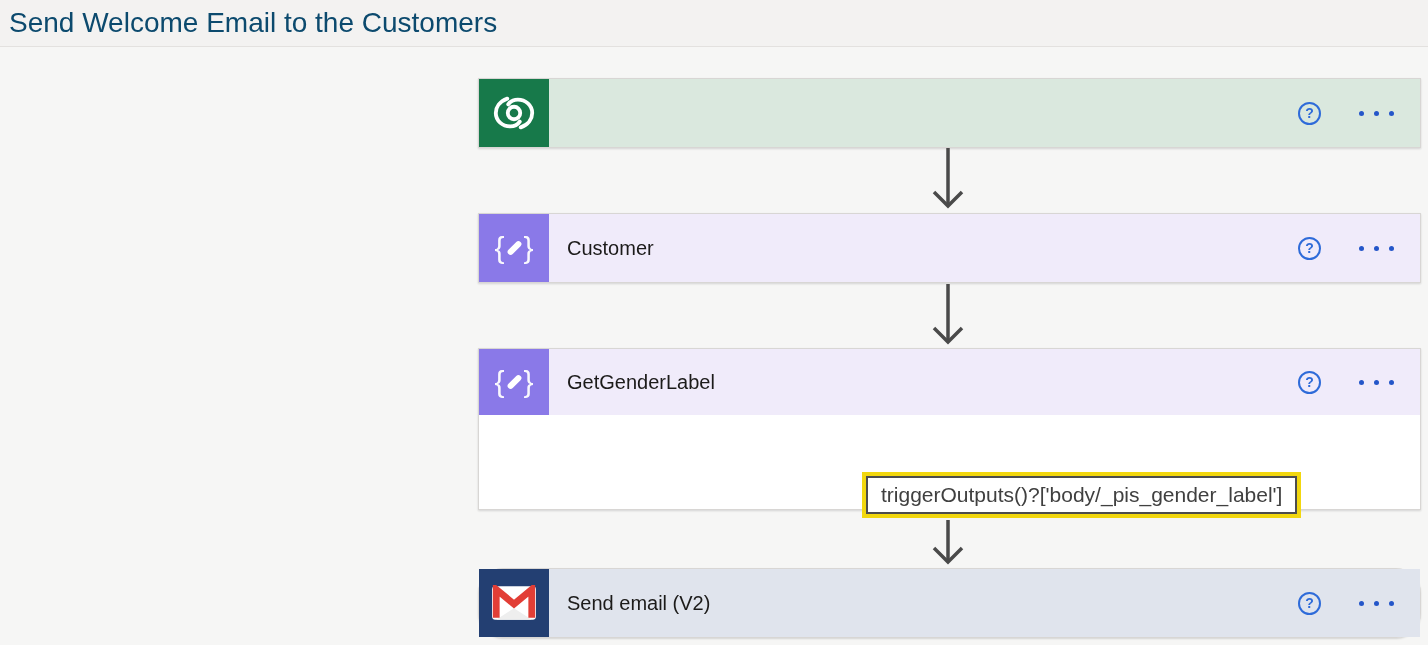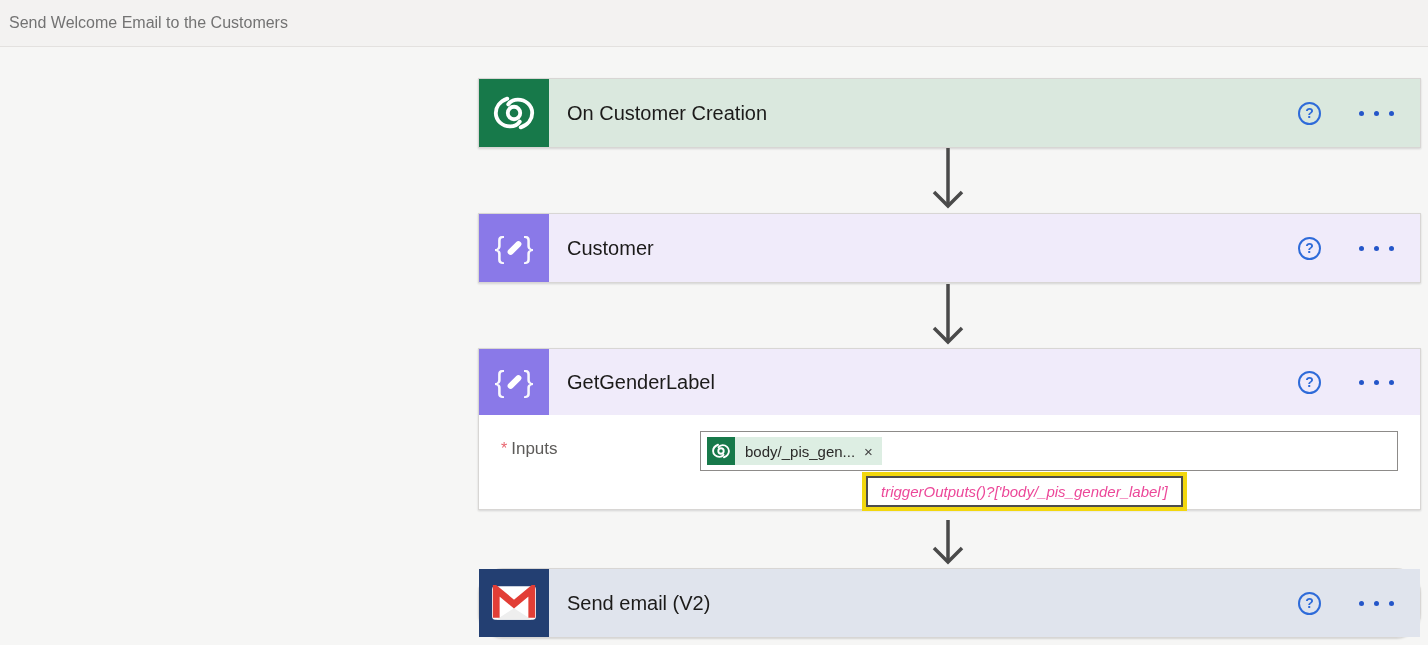--- a/index.html
+++ b/index.html
@@ -5,21 +5,21 @@
   * { margin:0; padding:0; box-sizing:border-box; }
   html,body { width:1428px; height:645px; overflow:hidden; }
   body { font-family:"Liberation Sans", sans-serif; background:#f6f6f5; position:relative; }
 
   
   .titlebar {
     position:absolute; top:0; left:0; width:1428px; height:47px;
     background:#f3f2f1; border-bottom:1px solid #e3e1df;
     display:flex; align-items:center; padding-left:9px;
   }
-  .titlebar-text { font-size:16px; color:#737373; }
+  .titlebar-text { font-size:28px; color:#0c4a6e; }
 
   
   .card {
     position:absolute; left:478px; width:943px;
     border:1px solid #d8d6d4; box-shadow:0 1px 2px rgba(0,0,0,.14);
     background:#fff;
   }
   .card-header { display:flex; align-items:stretch; }
   .icon-tile { width:70px; flex:0 0 70px; display:flex; align-items:center; justify-content:center; }
   .hdr-body { flex:1; display:flex; align-items:center; padding-left:18px; }
@@ -76,21 +76,21 @@
   .chip-text { font-size:15px; color:#2b2a29; padding:0 6px 0 10px; }
   .chip-x { font-size:15px; color:#444; padding:0 9px 0 3px; cursor:pointer; }
 
   
   .tooltip {
     position:absolute; left:862px; top:472px; z-index:20;
     border:4px solid #f2d70e; background:#f2d70e;
   }
   .tooltip-inner {
     border:2px solid #4d4d4d; background:#fff;
-    padding:5px 13px; font-size:15px; color:#ec4899; white-space:nowrap;font-style:italic;
+    padding:5px 13px; font-size:21px; color:#404040; white-space:nowrap;
   }
 
   
   .arrow { position:absolute; left:926px; }
   .arrow svg { display:block; }
 </style>
 </head>
 <body>
 
 <div class="titlebar">
@@ -100,21 +100,20 @@
 <div class="card card-trigger">
   <div class="card-header">
     <div class="icon-tile">
       <svg width="46" height="46" viewBox="0 0 48 48" fill="none" stroke="#fff" stroke-width="4" stroke-linecap="round">
         <path d="M17 9 C 9 12 5 18 5 24 c0 8 7 14 15 14 4 0 8-2 10-5"></path>
         <path d="M31 39 C 39 36 43 30 43 24 c0-8-7-14-15-14-4 0-8 2-10 5"></path>
         <circle cx="24" cy="24" r="6.5"></circle>
       </svg>
     </div>
     <div class="hdr-body">
-      <span class="card-title">On Customer Creation</span>
       <div class="hdr-right">
         <div class="help-circle">
             <span>?</span>
           </div>
         <div class="ellipsis">
             <i></i>
             <i></i>
             <i></i>
           </div>
       </div>
@@ -177,38 +176,20 @@
             <span>?</span>
           </div>
         <div class="ellipsis">
             <i></i>
             <i></i>
             <i></i>
           </div>
       </div>
     </div>
   </div>
-  <div class="card-body">
-    <div class="inputs-label">
-      <span class="req-star">*</span><span>Inputs</span>
-    </div>
-    <div class="input-box">
-      <div class="token-chip">
-        <div class="chip-icon">
-          <svg width="20" height="20" viewBox="0 0 48 48" fill="none" stroke="#fff" stroke-width="4.5" stroke-linecap="round">
-            <path d="M17 9 C 9 12 5 18 5 24 c0 8 7 14 15 14 4 0 8-2 10-5"></path>
-            <path d="M31 39 C 39 36 43 30 43 24 c0-8-7-14-15-14-4 0-8 2-10 5"></path>
-            <circle cx="24" cy="24" r="6.5"></circle>
-          </svg>
-        </div>
-        <span class="chip-text">body/_pis_gen...</span>
-        <span class="chip-x">×</span>
-      </div>
-    </div>
-  </div>
 </div>
 
 <div class="tooltip">
   <div class="tooltip-inner">triggerOutputs()?['body/_pis_gender_label']</div>
 </div>
 
 <div class="arrow" style="top:520px;">
   <svg width="44" height="47" fill="none" stroke="#4a4a4a" stroke-width="3.5">
     <line x1="22" y1="0" x2="22" y2="42"></line>
     <polyline points="8,28 22,42 36,28"></polyline>

